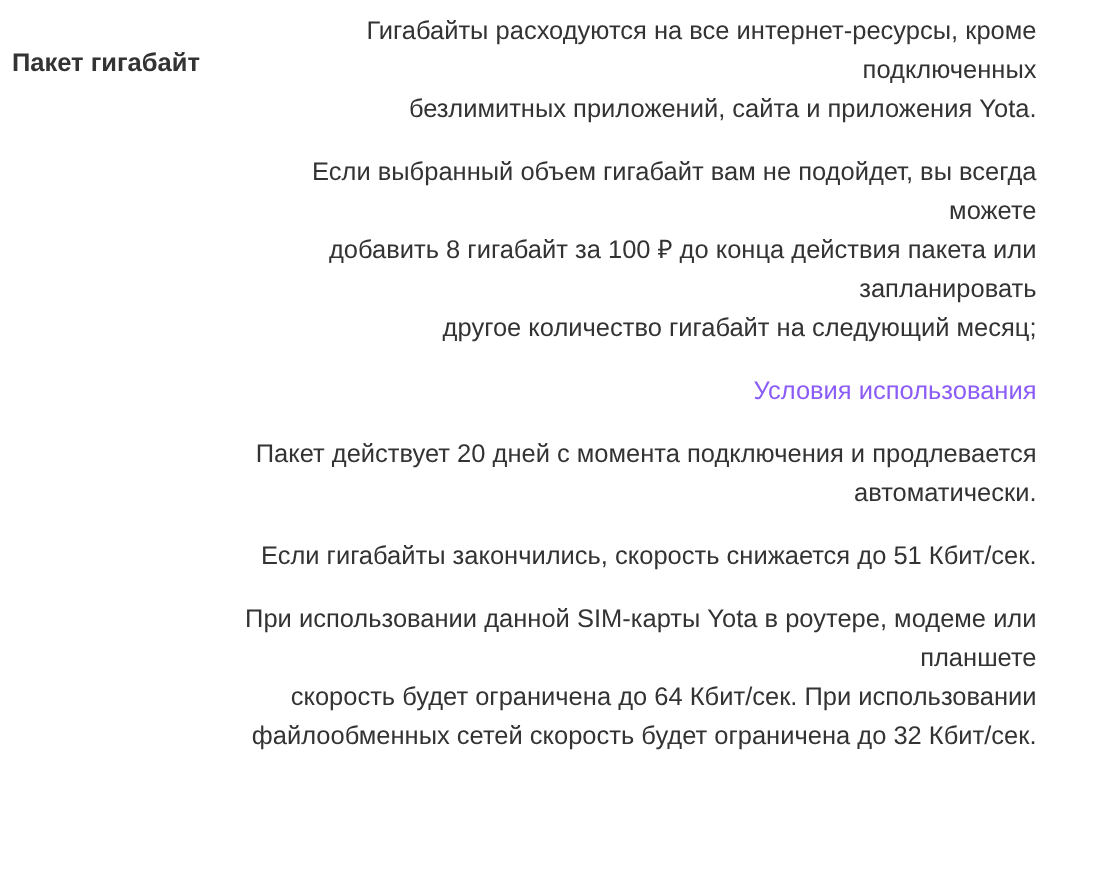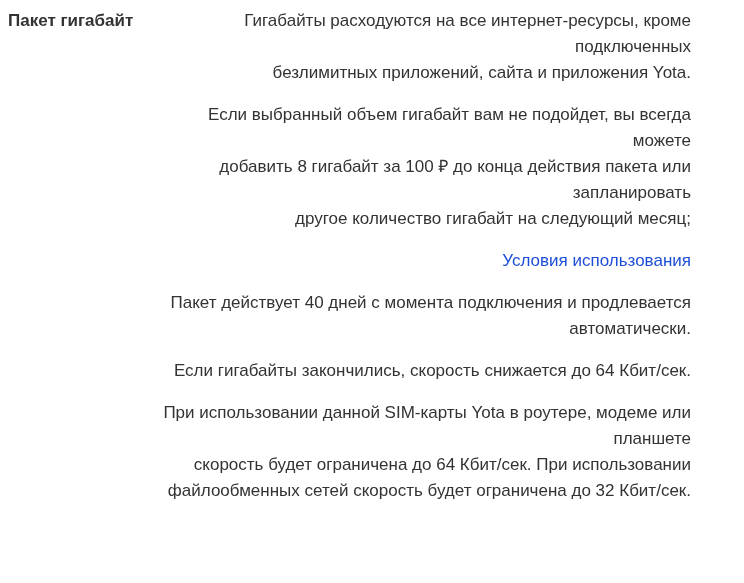--- a/index.html
+++ b/index.html
@@ -17,20 +17,21 @@
   }
   .section-row {
     display: flex;
     align-items: flex-start;
     padding-top: 8px;
   }
   .label-col {
     width: 146px;
     flex-shrink: 0;
     padding-left: 8px;
+    margin-top: 21px;
   }
   .section-title {
     margin: 0;
     font-size: 17px;
     font-weight: 700;
     line-height: 26px;
     color: #333333;
   }
   .content-col {
     width: 545px;
@@ -38,41 +39,41 @@
   }
   .content-col p {
     margin: 0 0 16px 0;
     font-size: 17px;
     line-height: 26px;
     white-space: pre-line; 
     color: #333333;
     text-align: right;
   }
   .content-col p.subheading {
-    color: #1d4ed8;
+    color: #8b5cf6;
   }
   .content-col p:last-child {
     margin-bottom: 0;
   }
 </style>
 </head>
 <body>
 
 <div class="section-row">
   <div class="label-col">
     <h2 class="section-title">Пакет гигабайт</h2>
   </div>
   <div class="content-col">
     <p>Гигабайты расходуются на все интернет-ресурсы, кроме подключенных
 безлимитных приложений, сайта и приложения Yota.</p>
     <p>Если выбранный объем гигабайт вам не подойдет, вы всегда можете
 добавить 8 гигабайт за 100 ₽ до конца действия пакета или запланировать
 другое количество гигабайт на следующий месяц;</p>
     <p class="subheading">Условия использования</p>
-    <p>Пакет действует 40 дней с момента подключения и продлевается
+    <p>Пакет действует 20 дней с момента подключения и продлевается
 автоматически.</p>
-    <p>Если гигабайты закончились, скорость снижается до 64 Кбит/сек.</p>
+    <p>Если гигабайты закончились, скорость снижается до 51 Кбит/сек.</p>
     <p>При использовании данной SIM-карты Yota в роутере, модеме или планшете
 скорость будет ограничена до 64 Кбит/сек. При использовании
 файлообменных сетей скорость будет ограничена до 32 Кбит/сек.</p>
 
   </div>
 </div>
 
 </body></html>

